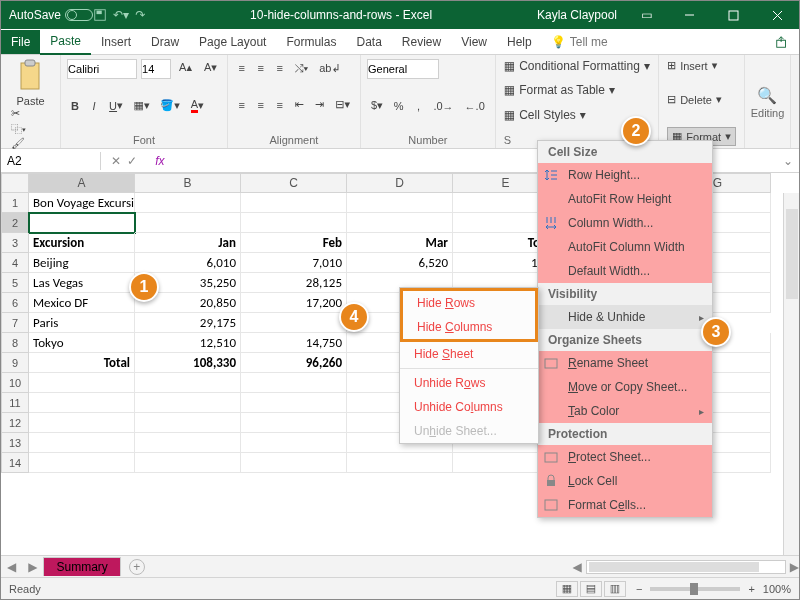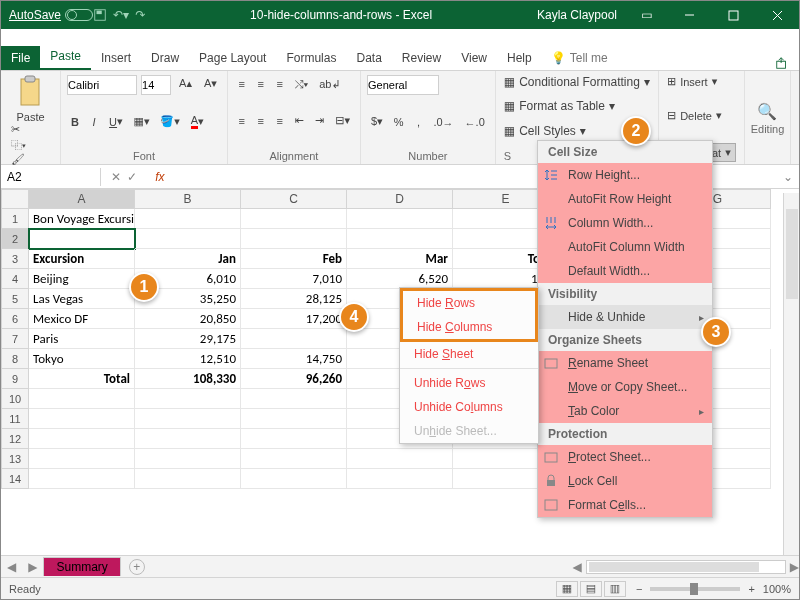--- a/index.html
+++ b/index.html
@@ -1,26 +1,26 @@
 <!DOCTYPE html>
 <html><head>
 <meta charset="utf-8">
 <style>
 * { margin:0; padding:0; box-sizing:border-box; font-family:"Segoe UI",Tahoma,sans-serif; }
 body { width:800px; height:600px; overflow:hidden; background:#fff; border:1px solid #888; position:relative; }
 .titlebar { height:28px; background:#0c6334; color:#fff; display:flex; align-items:center; font-size:12px; }
-.titlebar .autosave { display:flex; align-items:center; gap:4px; margin-left:8px;text-decoration:underline; }
+.titlebar .autosave { display:flex; align-items:center; gap:4px; margin-left:8px; }
 .titlebar .toggle { width:28px; height:12px; border:1px solid #9fd3b7; border-radius:6px; position:relative; }
 .titlebar .toggle::after { content:""; position:absolute; width:8px; height:8px; border:1px solid #9fd3b7; border-radius:50%; left:1px; top:0; }
 .titlebar .save-icon,.titlebar .grp-icon { width:14px; height:14px; }
 .titlebar .title { flex:1; text-align:center; }
 .titlebar .user { margin-right:10px; }
 .titlebar .winbtn { width:44px; height:28px; display:flex; align-items:center; justify-content:center; }
 .titlebar .winbtn svg { width:11px; height:11px; }
-.menubar { height:42px; background:#fff; display:flex; align-items:flex-end; font-size:12px; color:#444; border-bottom:1px solid #d4d4d4; }
+.menubar { height:26px; background:#fff; display:flex; align-items:center; font-size:12px; color:#444; border-bottom:1px solid #d4d4d4; }
 .menubar .tab { padding:5px 10px; cursor:pointer; }
 .menubar .tab.file { background:#0c6334; color:#fff; }
 .menubar .tab.active { color:#0c6334; border-bottom:2px solid #0c6334; }
 .menubar .spacer { flex:1; }
 .lightbulb { color:#777; }
 .share-ico { width:14px; height:14px; fill:#0c6334; margin:0 10px; }
 .ribbon { height:94px; background:#f3f3f3; border-bottom:1px solid #d4d4d4; display:flex; font-size:11px; color:#444; }
 .rgrp { border-right:1px solid #e1e1e1; padding:4px 6px 2px; display:flex; flex-direction:column; justify-content:space-between; }
 .rgrp .label { text-align:center; color:#6a6a6a; font-size:11px; padding-top:2px; }
 .rgrp .top { display:flex; gap:4px; }
@@ -30,21 +30,21 @@
 select.fake,input.fake { font-size:11px; border:1px solid #cfcfcf; background:#fff; height:20px; }
 .btnlike { border:1px solid transparent; padding:1px 3px; }
 .styles-grp { flex-direction:column; padding:4px 8px 2px; gap:2px; font-size:12px; }
 .styles-grp div { display:flex; align-items:center; gap:4px; }
 .cells-grp { flex-direction:column; gap:2px; padding:4px 8px 2px; }
 .cells-grp div { display:flex; align-items:center; gap:4px; }
 .format-hover { background:#d5d5d5; border:1px solid #aaa; padding:2px 4px; }
 .editing-grp { flex-direction:column; align-items:center; justify-content:center; }
 .namebox-row { height:24px; display:flex; align-items:center; border-bottom:1px solid #d4d4d4; font-size:12px; }
 .namebox { width:100px; border-right:1px solid #d4d4d4; border-left:none; border-top:none; border-bottom:none; padding:2px 6px; background:#fff; font-size:12px; }
-.fx-ico { padding:0 8px; color:#c2410c; font-style:italic; }
+.fx-ico { padding:0 8px; color:#a21caf; font-style:italic; }
 .fx-btns { display:flex; gap:6px; padding:0 10px; color:#888; }
 .grid-area { position:relative; height:372px; overflow:hidden; }
 .colheaders { display:flex; margin-left:28px; }
 .colheaders div { width:106px; height:20px; border:1px solid #d4d4d4; border-left:none; background:#f3f3f3; display:flex; align-items:center; justify-content:center; font-size:12px; color:#555; }
 .colheaders div.sel { background:#d2d2d2; }
 .corner { position:absolute; left:0; top:0; width:28px; height:20px; border:1px solid #d4d4d4; background:#f3f3f3; }
 .rows { position:absolute; left:0; top:20px; }
 .row { display:flex; height:20px; }
 .rowhdr { width:28px; border:1px solid #d4d4d4; border-top:none; background:#f3f3f3; display:flex; align-items:center; justify-content:center; font-size:11px; color:#555; }
 .rowhdr.sel { background:#d2d2d2; }

